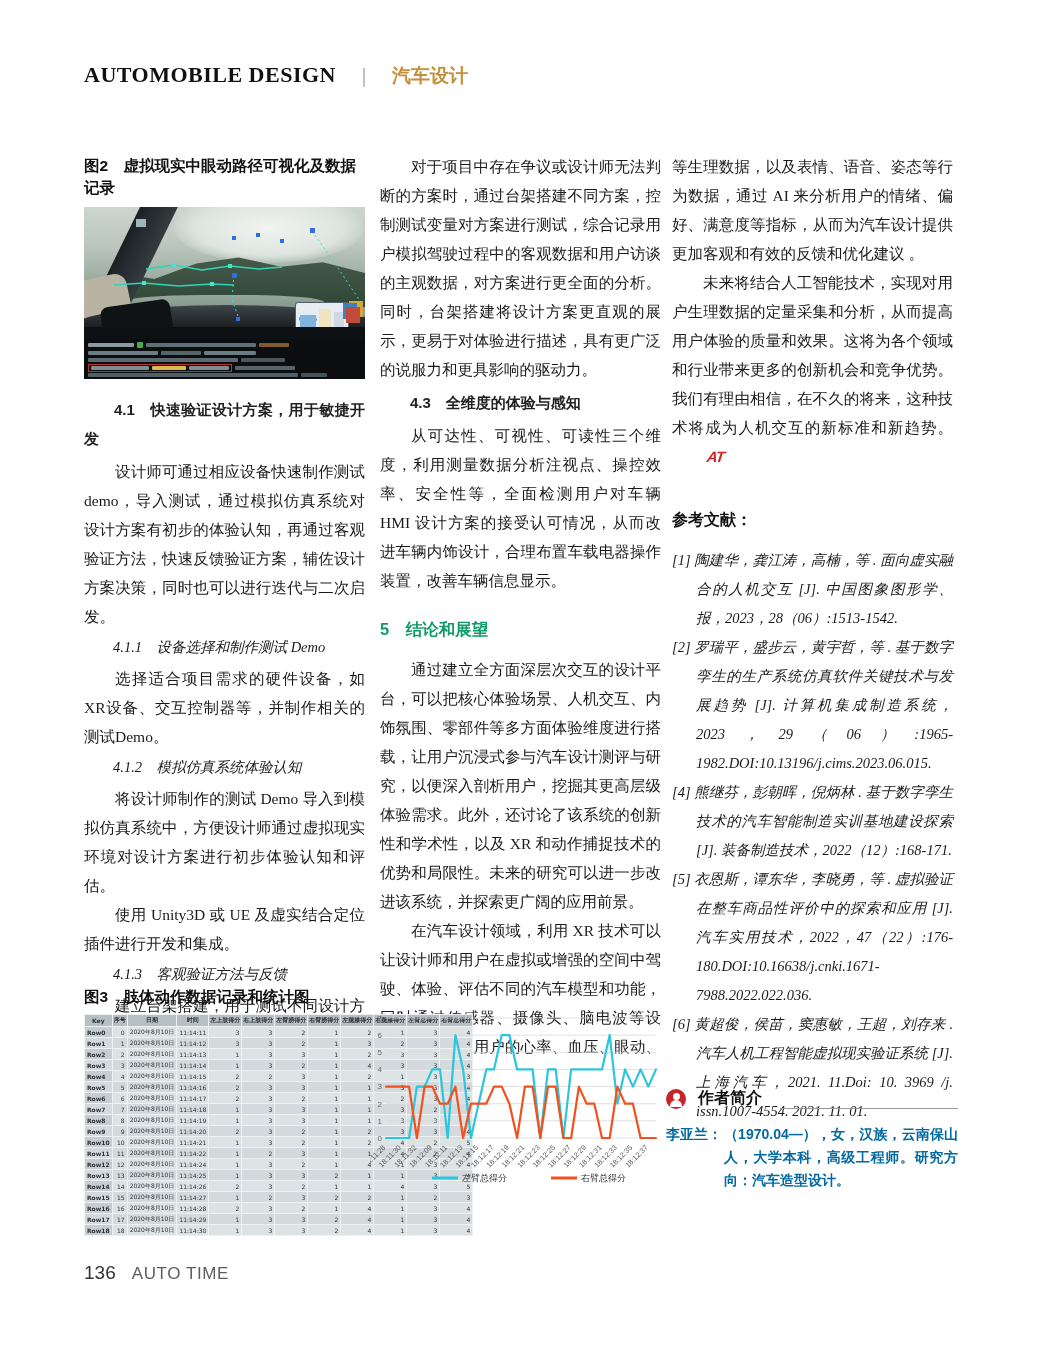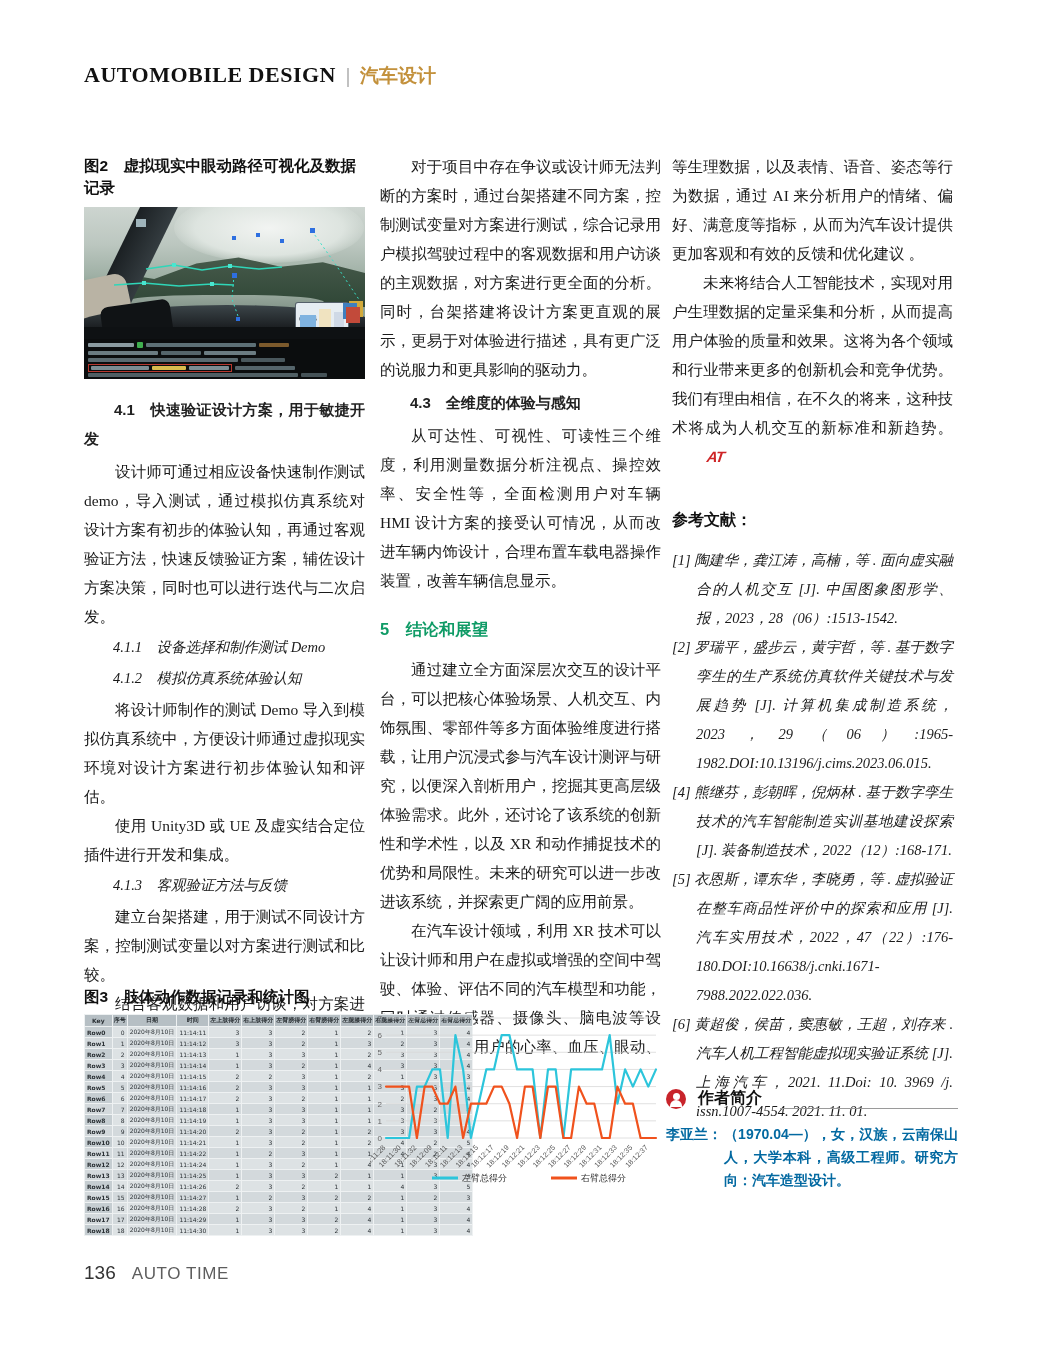--- a/index.html
+++ b/index.html
@@ -1,19 +1,19 @@
 <!DOCTYPE html>
 <html><head>
 <meta charset="utf-8">
 <style>
   html,body{margin:0;padding:0;background:#e8e8e8;}
   .page{position:relative;width:1044px;height:1351px;background:#ffffff;margin:0 auto;overflow:hidden;
         font-family:"Liberation Serif","DejaVu Serif",serif;color:#1a1a1a;}
   
-  .hdr{position:absolute;left:84px;top:62px;display:flex;align-items:baseline;gap:10px;}
+  .hdr{position:absolute;left:84px;top:62px;display:flex;align-items:baseline;gap:26px;}
   .hdr .en{font-family:"Liberation Serif",serif;font-weight:bold;font-size:22px;letter-spacing:.5px;color:#111;}
   .hdr .sep{color:#8a8a8a;font-size:20px;font-weight:300;}
   .hdr .zh{font-family:"Liberation Sans","DejaVu Sans",sans-serif;font-weight:bold;font-size:19px;color:#C3913C;}
   
   .col{position:absolute;width:281px;font-size:15.5px;line-height:29px;text-align:justify;}
   .col-left{left:84px;top:155px;}
   .col-mid{left:380px;top:152px;}
   .col-right{left:672px;top:152px;}
   p.body{margin:0;text-indent:2em;}
   p.body.noindent{text-indent:0;}
@@ -168,20 +168,21 @@
         <div class="crow">
             <span class="cbar" style="width:210px;background:#505f64;"></span>
             <span class="cbar" style="width:26px;background:#455257;"></span>
           </div>
       </div>
     </div>
 
     <div class="h-sub">4.1　快速验证设计方案，用于敏捷开发</div>
     <p class="body">设计师可通过相应设备快速制作测试demo，导入测试，通过模拟仿真系统对设计方案有初步的体验认知，再通过客观验证方法，快速反馈验证方案，辅佐设计方案决策，同时也可以进行迭代与二次启发。</p>
     <div class="h-kai">4.1.1　设备选择和制作测试 Demo</div>
+    <p class="body">选择适合项目需求的硬件设备，如XR设备、交互控制器等，并制作相关的测试Demo。</p>
     <div class="h-kai">4.1.2　模拟仿真系统体验认知</div>
     <p class="body">将设计师制作的测试 Demo 导入到模拟仿真系统中，方便设计师通过虚拟现实环境对设计方案进行初步体验认知和评估。</p>
     <p class="body">使用 Unity3D 或 UE 及虚实结合定位插件进行开发和集成。</p>
     <div class="h-kai">4.1.3　客观验证方法与反馈</div>
     <p class="body">建立台架搭建，用于测试不同设计方案，控制测试变量以对方案进行测试和比较。</p>
     <p class="body">结合客观数据和用户访谈，对方案进行全面分析和评估。</p>
   </div>
 
   <div class="col col-mid">
     <p class="body">对于项目中存在争议或设计师无法判断的方案时，通过台架搭建不同方案，控制测试变量对方案进行测试，综合记录用户模拟驾驶过程中的客观数据和用户访谈的主观数据，对方案进行更全面的分析。同时，台架搭建将设计方案更直观的展示，更易于对体验进行描述，具有更广泛的说服力和更具影响的驱动力。</p>

